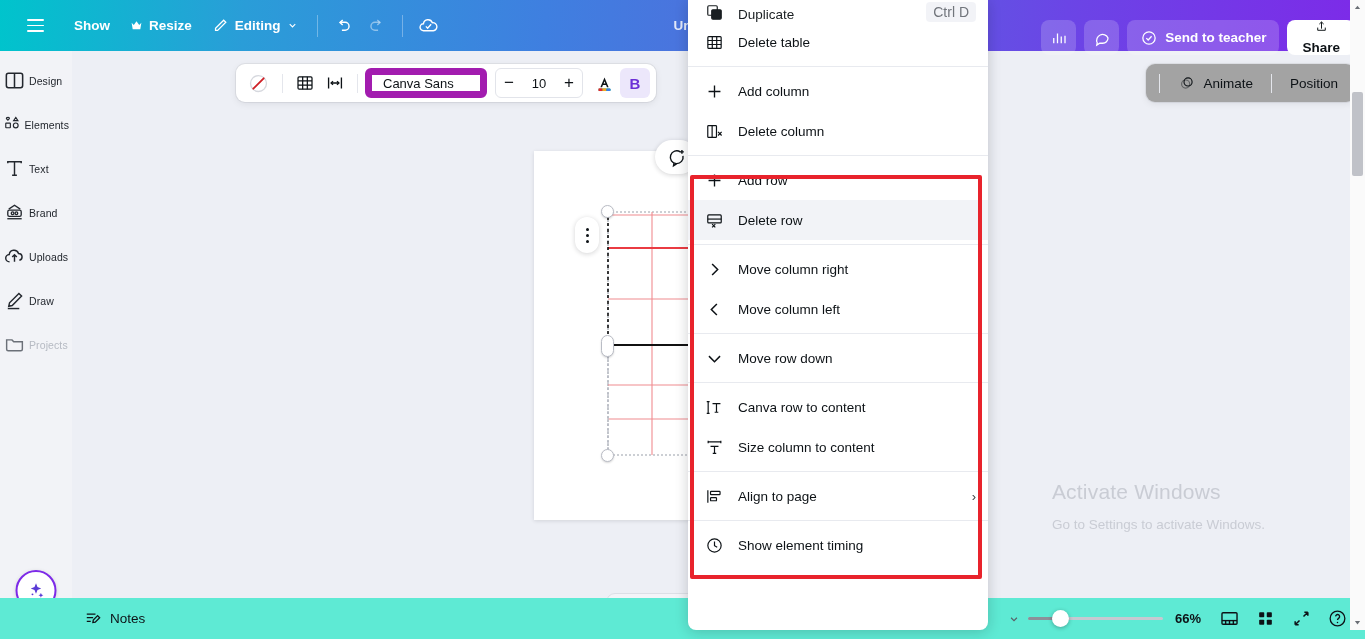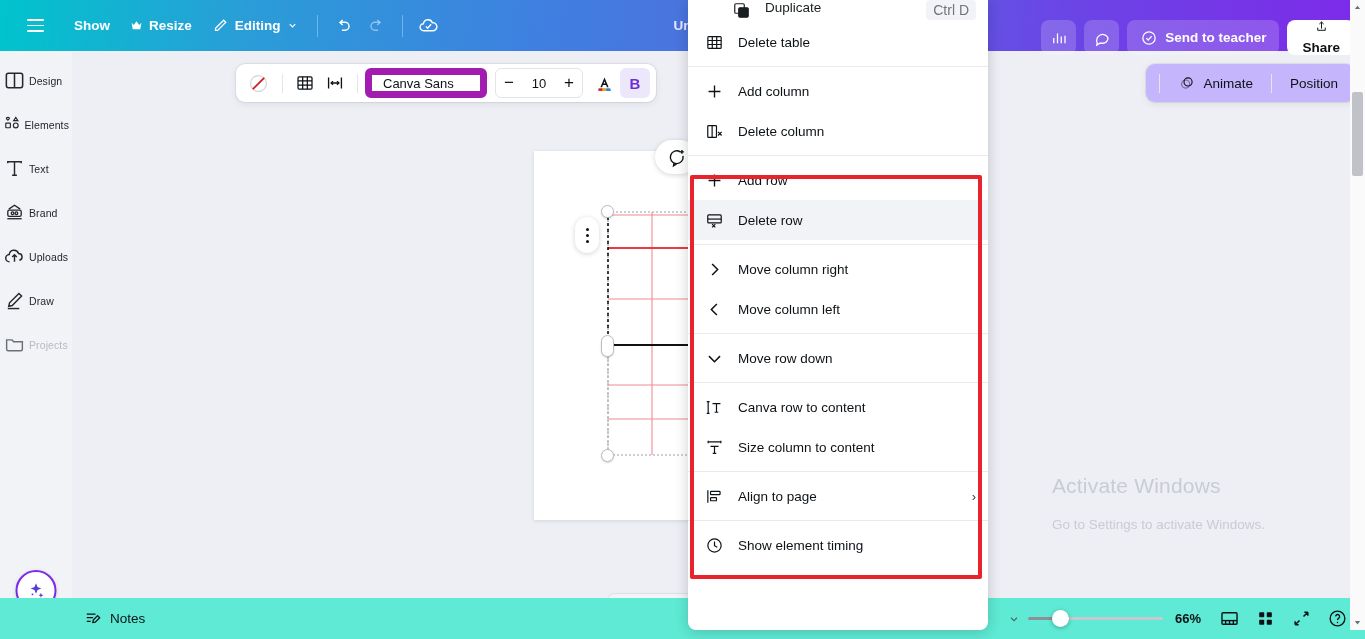--- a/index.html
+++ b/index.html
@@ -101,21 +101,21 @@
   .size-btn { width: 26px; height: 28px; display: flex; align-items: center; justify-content: center;
     font-size: 17px; color: #0d1216; cursor: pointer; }
   .size-val { width: 34px; text-align: center; font-size: 13px; color: #0d1216; }
   .bold-btn {
     width: 30px; height: 30px; border-radius: 6px; background: #ece7fb;
     display: flex; align-items: center; justify-content: center;
     color: #6c2fd6; font-weight: 800; font-size: 15px; cursor: pointer;
   }
   .toolbar2-right {
     position: absolute; right: 10px; top: 64px; height: 38px;
-    background: #c4b5fd; border-radius: 9px; display: flex; align-items: center;
+    background: #a3a3a3; border-radius: 9px; display: flex; align-items: center;
     padding: 0 6px; box-shadow: 0 0 0 1px rgba(14,19,24,.06), 0 2px 7px rgba(14,19,24,.08);
     z-index: 25;
   }
   .tb2-text { font-size: 13.5px; color: #0d1216; padding: 0 11px; height: 30px;
     display: flex; align-items: center; gap: 7px; border-radius: 6px; cursor: pointer; }
 
   
   .canvas-area {
     position: absolute; left: 72px; top: 51px; right: 0; bottom: 41px;
     background: #edeff5; overflow: hidden;
@@ -152,21 +152,21 @@
     position: absolute; left: 534px; top: 542px; width: 290px; height: 40px;
     border: 1px solid #dcdfe6; border-radius: 9px; background: #f3f4f8;
     display: flex; align-items: center; justify-content: flex-end;
     padding-right: 22px; color: #65696f; font-size: 15px; cursor: pointer;
   }
   .watermark {
     position: absolute; right: 100px; bottom: 66px; text-align: left;
     color: #c9ccd4; pointer-events: none; user-select: none;
   }
   .watermark .w1 { font-size: 21px; letter-spacing: .2px; }
-  .watermark .w2 { font-size: 13.5px; margin-top: 19px; }
+  .watermark .w2 { font-size: 13.5px; margin-top: 13px; }
 
   
   .bottombar {
     position: absolute; left: 0; bottom: 0; width: 1365px; height: 41px;
     background: #5eead4; display: flex; align-items: center; z-index: 30;
   }
   .notes-btn {
     display: flex; align-items: center; gap: 7px; margin-left: 84px;
     font-size: 13.5px; color: #0d1216; font-weight: 500; cursor: pointer;
   }
@@ -528,21 +528,21 @@
           <circle cx="12" cy="12" r="8.4"></circle>
           <path d="M9.8 9.6a2.3 2.3 0 114 1.7c-.9.7-1.8 1.2-1.8 2.4"></path>
           <circle cx="12" cy="16.6" r=".85" fill="#0d1216" stroke="none"></circle>
         </svg>
       </div>
     </div>
   </div>
 
   <div class="ctxmenu">
     <div id="menu-list">
-        <div class="mi" style="height: 22px; align-items: flex-start; opacity: 0.95; margin-left: 27px;">
+        <div class="mi" style="height: 22px; align-items: flex-end; opacity: 0.95;">
           <span class="mi-ico">
             <svg width="19" height="19" viewBox="0 0 24 24" fill="none" stroke="#0d1216" stroke-width="1.5">
               <rect x="3.5" y="3.5" width="12" height="12" rx="1.4"></rect>
               <rect x="8.5" y="8.5" width="12" height="12" rx="1.4" fill="#0d1216"></rect>
             </svg>
           </span>
           <span class="mi-lbl">Duplicate</span>
           <span class="mi-sc">Ctrl D</span>
         </div>
         <div class="mi">

